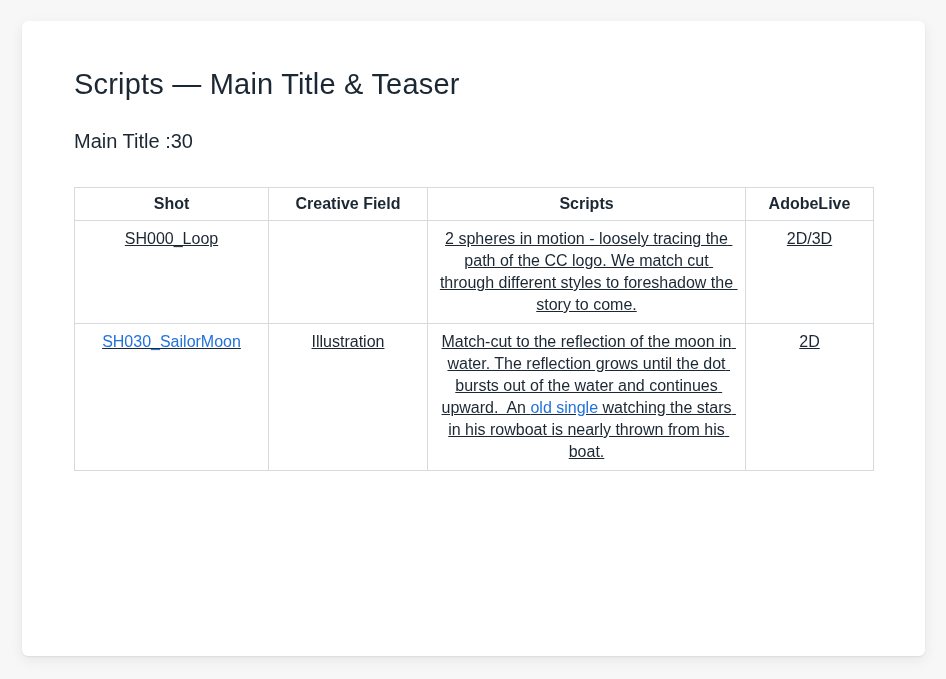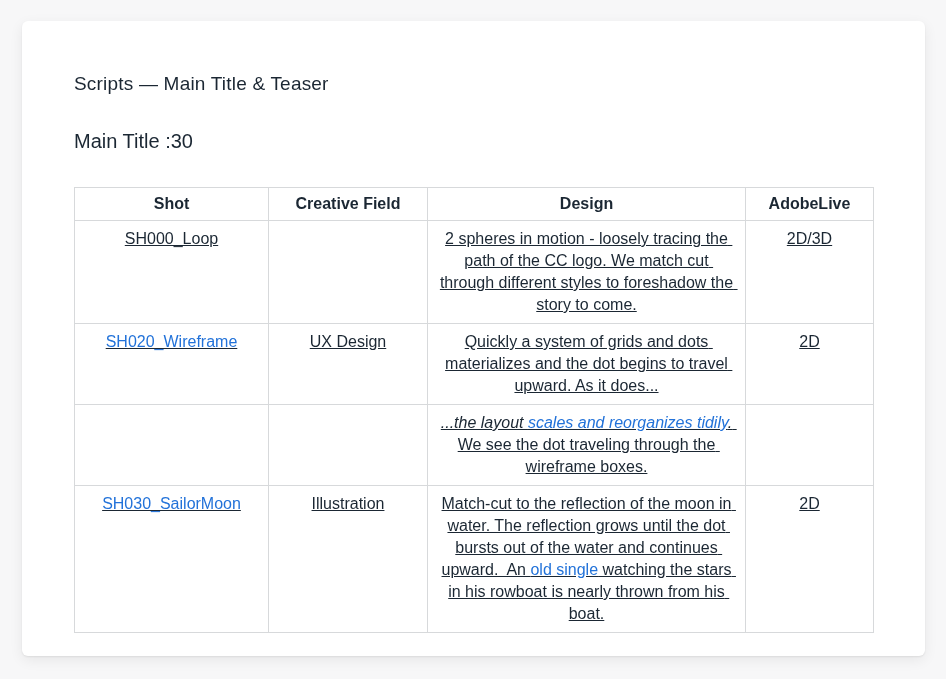--- a/index.html
+++ b/index.html
@@ -20,21 +20,21 @@
     height: 635px;
     background: #ffffff;
     border-radius: 6px;
     box-shadow: 0 1px 2px rgba(0,0,0,0.07), 0 4px 14px rgba(0,0,0,0.07);
     overflow: hidden;
     box-sizing: border-box;
     padding: 0 52px;
   }
   h1.doc-title {
     margin: 45px 0 0 0;
-    font-size: 19px;
+    font-size: 29px;
     line-height: 36px;
     font-weight: 400;
     letter-spacing: 0.2px;
     color: #1b2733;
   }
   h2.doc-subtitle {
     margin: 26px 0 4px 0;
     font-size: 20px;
     line-height: 26px;
     font-weight: 400;
@@ -89,42 +89,30 @@
     <colgroup>
       <col class="c-shot">
       <col class="c-creative">
       <col class="c-action">
       <col class="c-execution">
     </colgroup>
     <thead>
       <tr>
         <th>Shot</th>
         <th>Creative Field</th>
-        <th>Design</th>
+        <th>Scripts</th>
         <th>AdobeLive</th>
       </tr>
     </thead>
     <tbody>
         <tr>
           <td><span>SH000_Loop</span></td>
           <td></td>
           <td><span>2 spheres in motion - loosely tracing the path of the CC logo. We match cut through different styles to foreshadow the story to come.</span></td>
           <td><span>2D/3D</span></td>
-        </tr>
-        <tr>
-          <td><a href="#" class="doclink">SH020_Wireframe</a></td>
-          <td><span>UX Design</span></td>
-          <td><span>Quickly a system of grids and dots materializes and the dot begins to travel upward. As it does...</span></td>
-          <td><span>2D</span></td>
-        </tr>
-        <tr>
-          <td></td>
-          <td></td>
-          <td><span class="it">...the layout </span><a href="#" class="doclink it">scales and reorganizes tidily</a><span class="it">.</span><span> We see the dot traveling through the wireframe boxes.</span></td>
-          <td></td>
         </tr>
         <tr>
           <td><a href="#" class="doclink">SH030_SailorMoon</a></td>
           <td><span>Illustration</span></td>
           <td><span>Match-cut to the reflection of the moon in water. The reflection grows until the dot bursts out of the water and continues upward.  An </span><a href="#" class="doclink">old single</a><span> watching the stars in his rowboat is nearly thrown from his boat.</span></td>
           <td><span>2D</span></td>
         </tr>
       </tbody>
   </table>
 </div>

